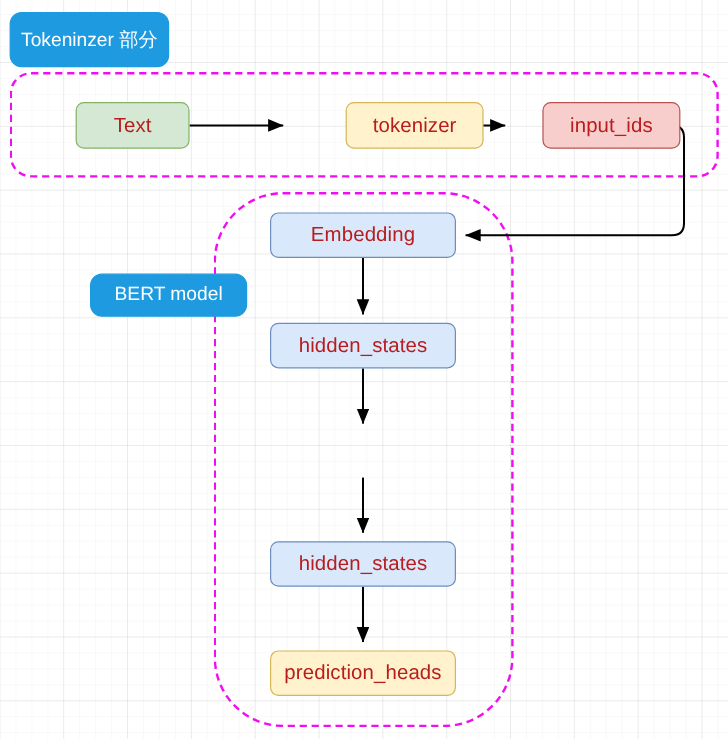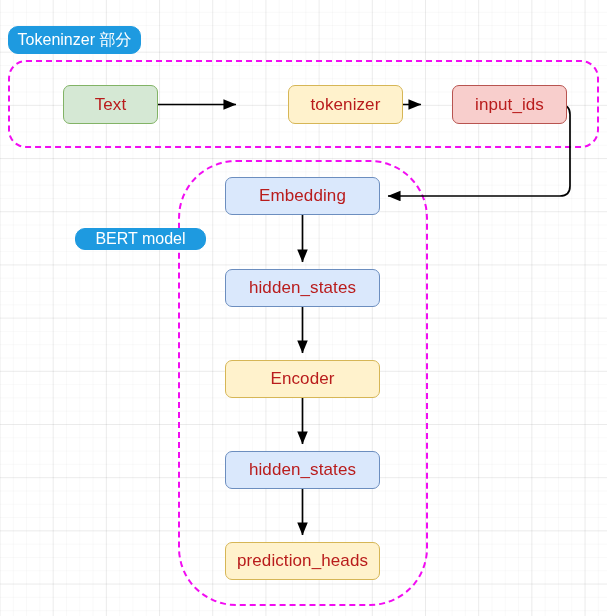--- a/index.html
+++ b/index.html
@@ -94,25 +94,25 @@
 
     <path class="edge" d="M302.5,215 L302.5,262" marker-end="url(#ah)"></path>
 
     <path class="edge" d="M302.5,307 L302.5,353" marker-end="url(#ah)"></path>
 
     <path class="edge" d="M302.5,398 L302.5,444" marker-end="url(#ah)"></path>
 
     <path class="edge" d="M302.5,489 L302.5,535" marker-end="url(#ah)"></path>
   </svg>
 
-  <div class="tag" id="tag-tokenizer" style="left:8px;top:10px;width:133px;height:28px;margin-top:16px;">
+  <div class="tag" id="tag-tokenizer" style="left:8px;top:10px;width:133px;height:46px;">
     <span>Tokeninzer 部分</span>
   </div>
 
-  <div class="tag" id="tag-bert" style="left:75px;top:228px;width:131px;height:22px;">
+  <div class="tag" id="tag-bert" style="left:75px;top:228px;width:131px;height:36px;">
     <span>BERT model</span>
   </div>
 
   <div class="node n-green" style="left:63px;top:85px;width:95px;height:39px;">
     <span>Text</span>
   </div>
 
   <div class="node n-yellow" style="left:243px;top:85px;width:115px;height:39px;margin-left:45px;">
     <span>tokenizer</span>
   </div>
@@ -122,23 +122,20 @@
   </div>
 
   <div class="node n-blue" style="left:225px;top:177px;width:155px;height:38px;">
     <span>Embedding</span>
   </div>
 
   <div class="node n-blue" style="left:225px;top:269px;width:155px;height:38px;">
     <span>hidden_states</span>
   </div>
 
-  <div class="node n-yellow" style="left:225px;top:360px;width:155px;height:38px;">
-    <span>Encoder</span>
-  </div>
 
   <div class="node n-blue" style="left:225px;top:451px;width:155px;height:38px;">
     <span>hidden_states</span>
   </div>
 
   <div class="node n-yellow" style="left:225px;top:542px;width:155px;height:38px;">
     <span>prediction_heads</span>
   </div>
 
 </div>

